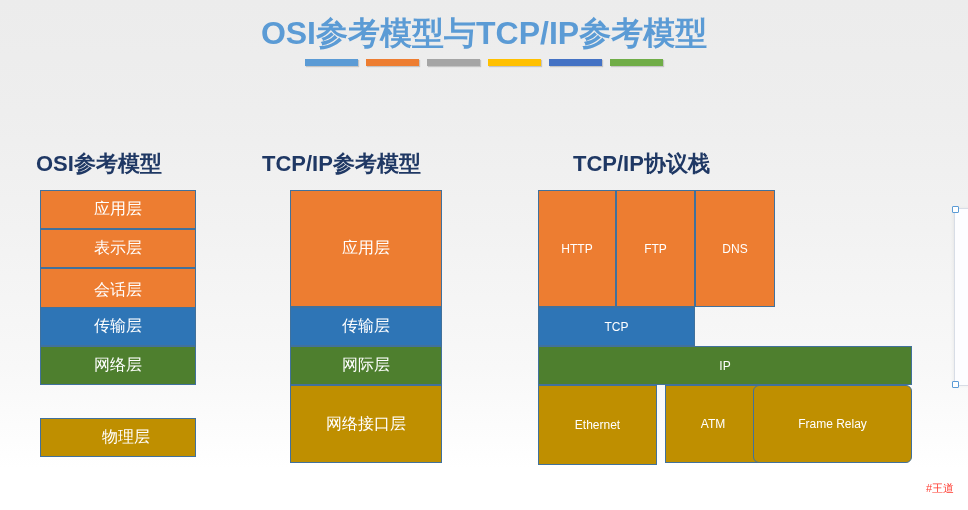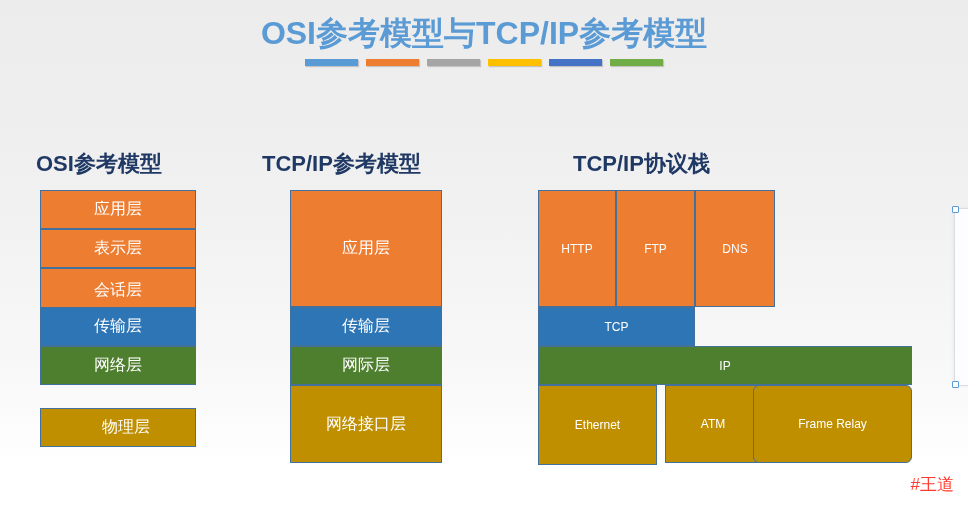--- a/index.html
+++ b/index.html
@@ -79,21 +79,21 @@
   .c-orange { background: #ED7D31; }
   .c-blue   { background: #2E75B6; }
   .c-green  { background: #4E7F2E; }
   .c-gold   { background: #BF8F00; }
 
   
   #watermark {
     position: absolute;
     right: 14px;
     bottom: 14px;
-    font-size: 17px;
+    font-size: 11px;
     color: #FF3B30;
     white-space: nowrap;
   }
 
   
   #side-panel {
     position: absolute;
     left: 954px;
     top: 208px;
     width: 24px;
@@ -132,21 +132,21 @@
 
   <div class="col-heading" id="heading-osi">OSI参考模型</div>
   <div class="col-heading" id="heading-tcpip">TCP/IP参考模型</div>
   <div class="col-heading" id="heading-stack">TCP/IP协议栈</div>
 
   <div class="blk c-orange blk-cn" style="left:40px;  top:190px; width:156px; height:39px;">应用层</div>
   <div class="blk c-orange blk-cn" style="left:40px;  top:229px; width:156px; height:39px;">表示层</div>
   <div class="blk c-orange blk-cn" style="left:40px;  top:268px; width:156px; height:45px;">会话层</div>
   <div class="blk c-blue   blk-cn" style="left:40px;  top:307px; width:156px; height:39px;">传输层</div>
   <div class="blk c-green  blk-cn" style="left:40px;  top:346px; width:156px; height:39px;font-family:Liberation Mono, monospace;">网络层</div>
-  <div class="blk c-gold   blk-cn" style="left:40px;  top:408px; width:156px; height:39px;padding-left:16px;">物理层</div>
+  <div class="blk c-gold   blk-cn" style="left:40px;  top:418px; width:156px; height:39px;padding-left:16px;">物理层</div>
 
   <div class="blk c-orange blk-cn" style="left:290px; top:190px; width:152px; height:117px;">应用层</div>
   <div class="blk c-blue   blk-cn" style="left:290px; top:307px; width:152px; height:39px;">传输层</div>
   <div class="blk c-green  blk-cn" style="left:290px; top:346px; width:152px; height:39px;">网际层</div>
   <div class="blk c-gold   blk-cn" style="left:290px; top:385px; width:152px; height:78px;">网络接口层</div>
 
   <div class="blk c-orange blk-en" style="left:538px; top:190px; width:78px;  height:117px;">HTTP</div>
   <div class="blk c-orange blk-en" style="left:616px; top:190px; width:79px;  height:117px;">FTP</div>
   <div class="blk c-orange blk-en" style="left:695px; top:190px; width:80px;  height:117px;">DNS</div>
 

